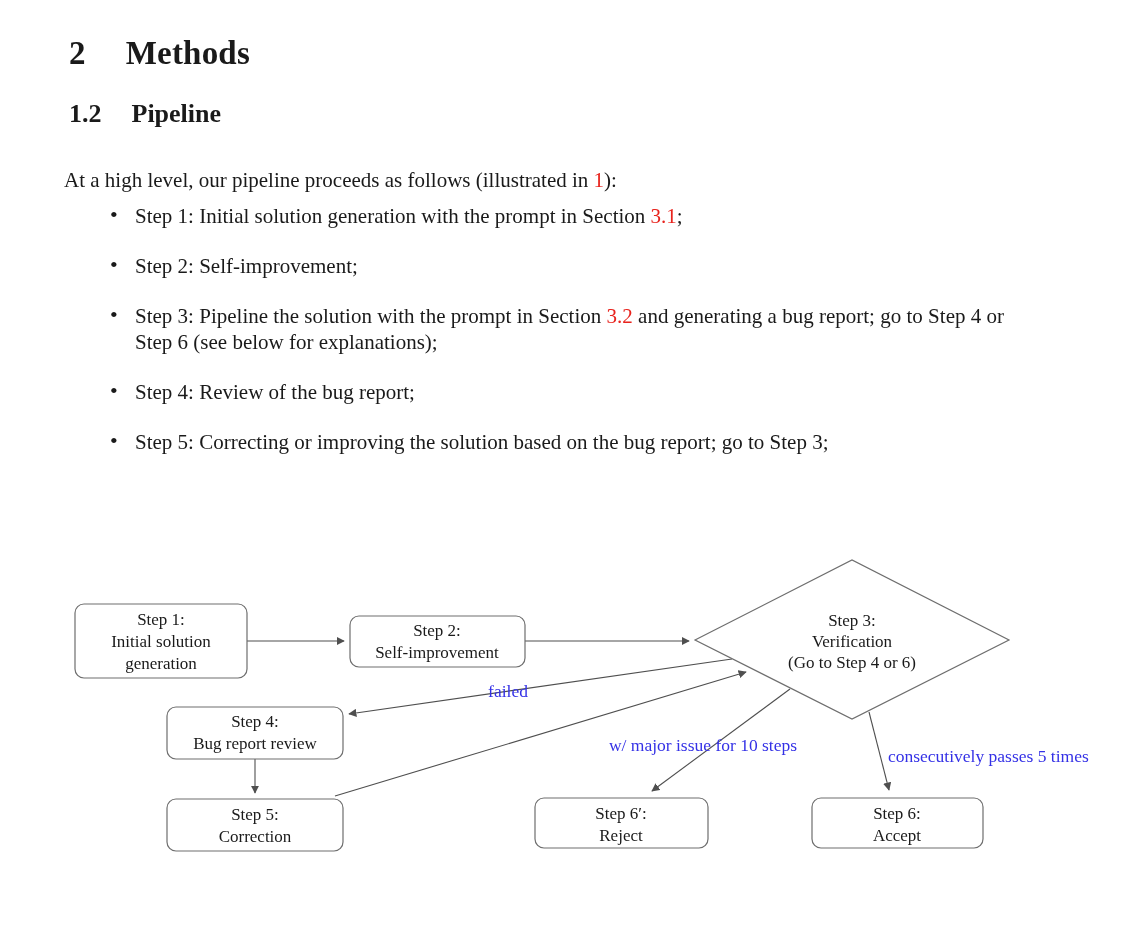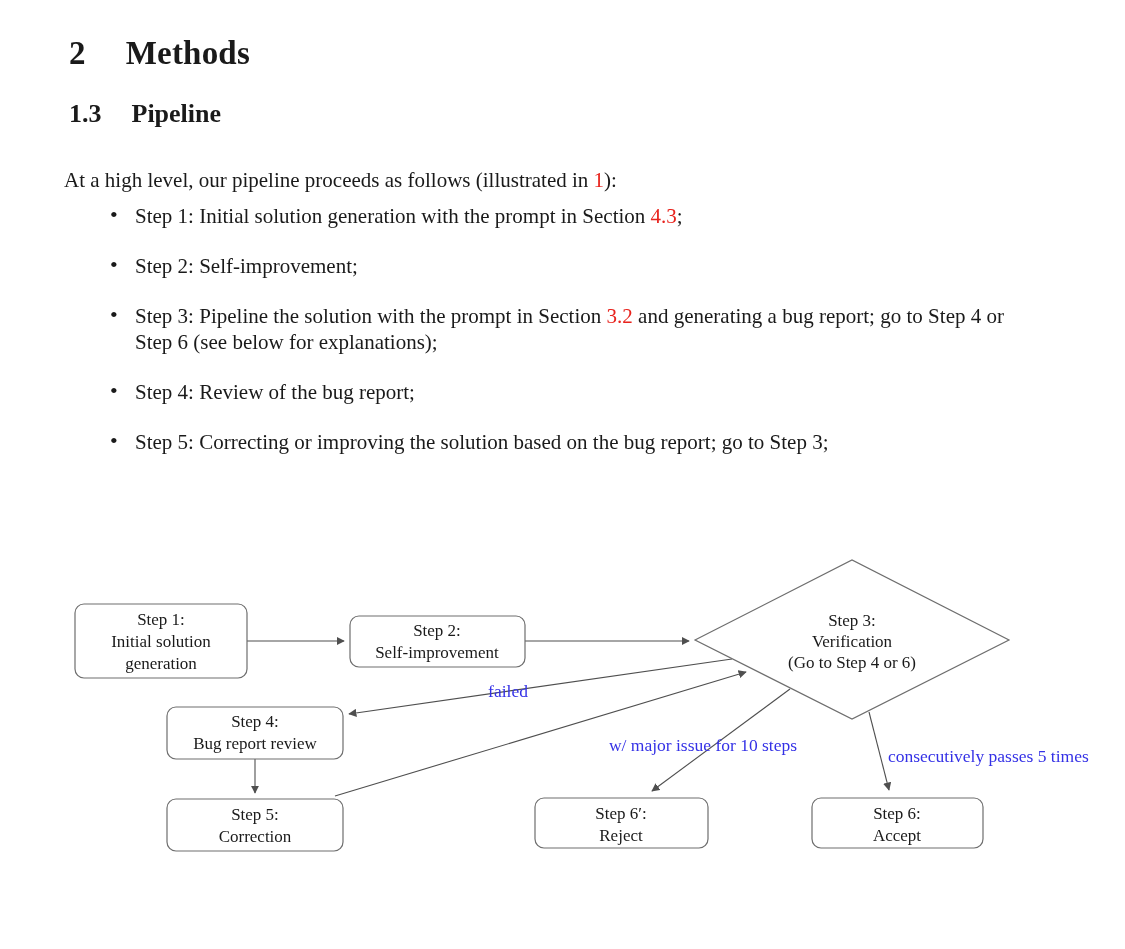--- a/index.html
+++ b/index.html
@@ -67,27 +67,27 @@
 </head>
 <body>
 
 <div class="page">
 
   <div class="h1">
     <span>2</span><span class="sec-title">Methods</span>
   </div>
 
   <div class="h2">
-    <span>1.3</span><span class="sec-title">Pipeline</span>
+    <span>1.2</span><span class="sec-title">Pipeline</span>
   </div>
 
   <p class="intro"><span>At a high level, our pipeline proceeds as follows (illustrated in </span><span class="ref">1</span><span>):</span></p>
 
   <ul class="steps">
-    <li><span>Step 1: Initial solution generation with the prompt in Section </span><span class="ref">4.3</span><span>;</span></li>
+    <li><span>Step 1: Initial solution generation with the prompt in Section </span><span class="ref">3.1</span><span>;</span></li>
     <li><span>Step 2: Self-improvement;</span><span class="ref"></span><span></span></li>
     <li><span>Step 3: Pipeline the solution with the prompt in Section </span><span class="ref">3.2</span><span> and generating a bug report; go to Step 4 or Step 6 (see below for explanations);</span></li>
     <li><span>Step 4: Review of the bug report;</span><span class="ref"></span><span></span></li>
     <li><span>Step 5: Correcting or improving the solution based on the bug report; go to Step 3;</span><span class="ref"></span><span></span></li>
   </ul>
 
   <svg class="diagram" width="1125" height="949" viewBox="0 0 1125 949">
     <defs>
       <marker id="arrow" viewBox="0 0 10 10" refX="9" refY="5" markerWidth="7.5" markerHeight="7.5" orient="auto-start-reverse">
         <path d="M0,0 L10,5 L0,10 z" fill="#4f4f4f"></path>

